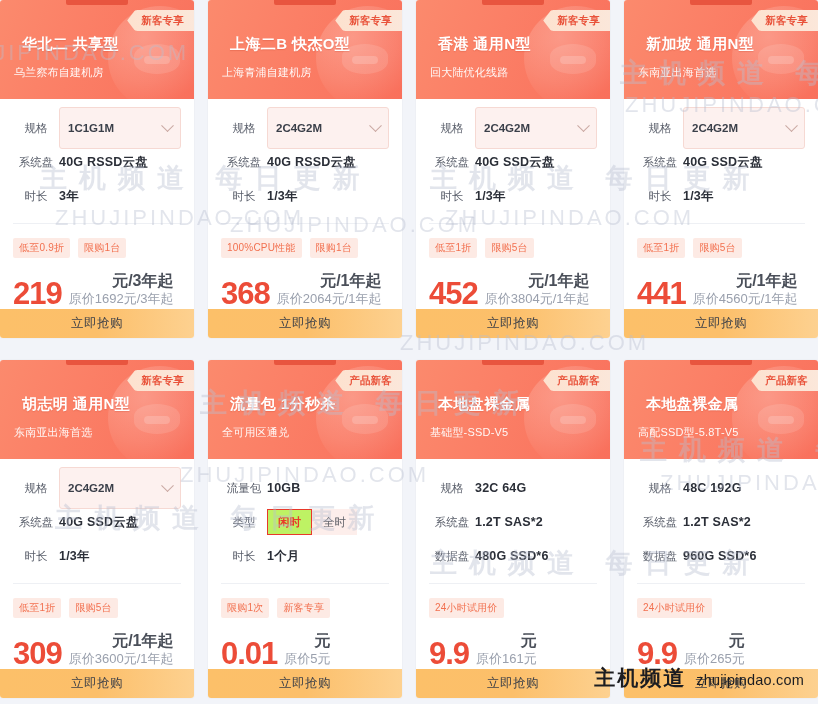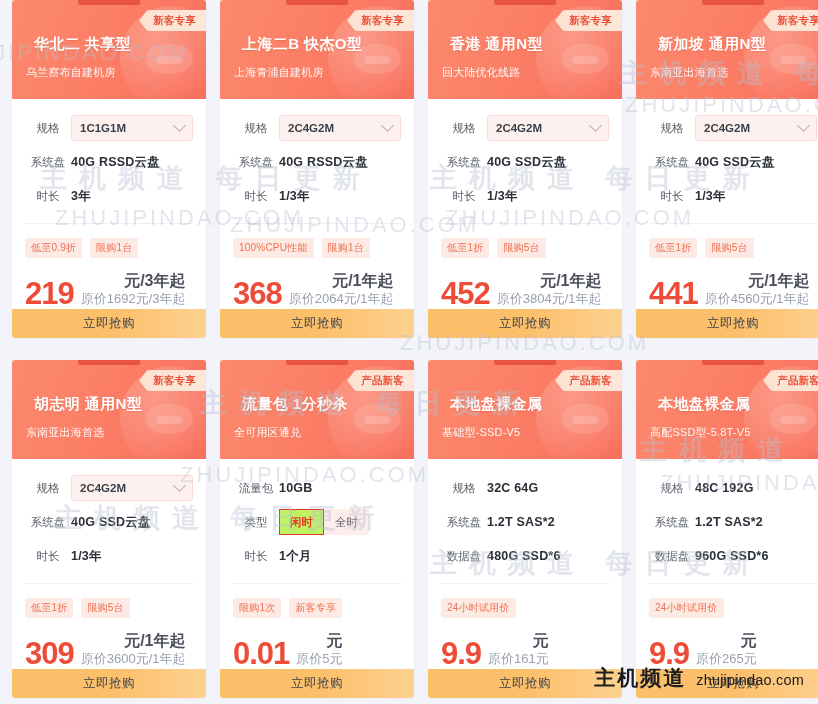--- a/index.html
+++ b/index.html
@@ -35,21 +35,21 @@
 
   
   .grid {
     position: relative;
     z-index: 2;
     display: grid;
     grid-template-columns: repeat(4, 194px);
     grid-auto-rows: 338px;
     column-gap: 14px;
     row-gap: 22px;
-    padding: 0 0 0 12px;
+    padding: 0 0 0 0;
   }
 
   
   .card {
     position: relative;
     width: 194px;
     height: 338px;
     background: #ffffff;
     border-radius: 3px;
     display: flex;
@@ -144,21 +144,21 @@
     color: #5a5f6b;
   }
   .spec-value {
     font-size: 12.5px;
     font-weight: 700;
     color: #2b2f38;
     letter-spacing: .2px;
   }
   .spec-select {
     flex: 1;
-    height: 26px;
+    height: 42px;
     background: #fdf1ef;
     border: 1px solid #f6d9d3;
     border-radius: 3px;
     display: flex;
     align-items: center;
     justify-content: space-between;
     padding: 0 8px;
     font-size: 11.5px;
     color: #3a3f49;
     font-weight: 600;

